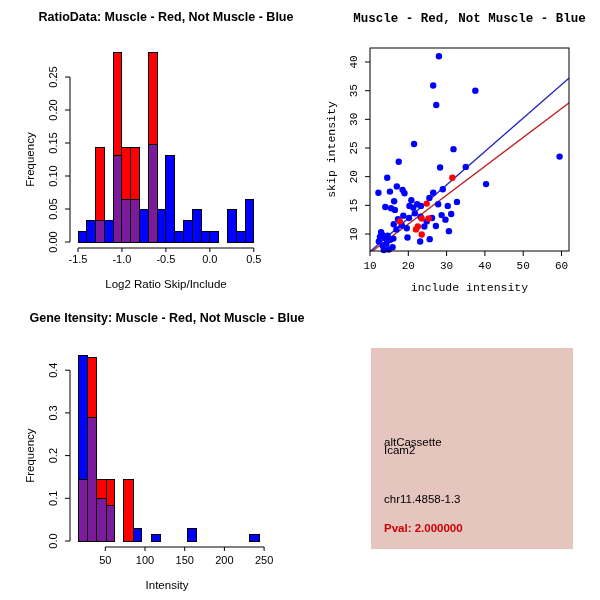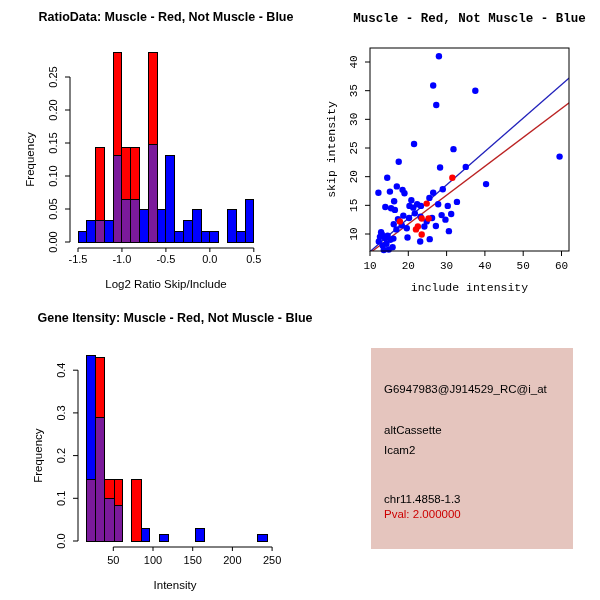--- a/index.html
+++ b/index.html
@@ -1,21 +1,21 @@
 <!DOCTYPE html>
 <html><head>
 <meta charset="utf-8">
 <style>
   html,body{margin:0;padding:0;background:#ffffff;}
   body{width:600px;height:600px;font-family:"Liberation Sans",sans-serif;}
   .canvas{position:relative;width:600px;height:600px;background:#fff;overflow:hidden;margin-left:20px;}
   .panel{position:absolute;width:300px;height:300px;}
   #p-hist1{left:0;top:0;}
   #p-scatter{left:300px;top:0;font-family:Liberation Mono, monospace;}
-  #p-hist2{left:8px;top:300px;}
+  #p-hist2{left:0;top:300px;}
   #p-info{left:300px;top:300px;}
   .infobox{position:absolute;left:51px;top:48px;width:202px;height:201px;}
   .infoline{position:absolute;left:13px;font-size:11.5px;color:#000;white-space:nowrap;}
   .infoline.pval{color:#cc0000;}
   svg{display:block;}
   svg text{fill:#000000;}
   rect.bar{shape-rendering:crispEdges;}
 </style>
 </head>
 <body>
@@ -229,20 +229,19 @@
         <text x="37" y="155.6" font-size="11" text-anchor="middle" transform="rotate(-90 37 155.6)">0.2</text>
         <line x1="45" y1="112.9" x2="50" y2="112.9" stroke="#000"></line>
         <text x="37" y="112.9" font-size="11" text-anchor="middle" transform="rotate(-90 37 112.9)">0.3</text>
         <line x1="45" y1="70.19999999999999" x2="50" y2="70.19999999999999" stroke="#000"></line>
         <text x="37" y="70.19999999999999" font-size="11" text-anchor="middle" transform="rotate(-90 37 70.19999999999999)">0.4</text>
         <text x="14" y="155.6" font-size="11.5" text-anchor="middle" transform="rotate(-90 14 155.6)">Frequency</text>
       </svg>
     </div>
   <div class="panel" id="p-info">
     <div class="infobox" id="infobox" style="background: rgb(229, 197, 190);">
-      <div class="infoline" style="top:35px">G6947983@J914529_RC@i_at</div>
-      <div class="infoline" style="top:76px">altCassette</div>
+      <div class="infoline" style="top:88px">altCassette</div>
       <div class="infoline" style="top:96px">Icam2</div>
       <div class="infoline" style="top:145px">chr11.4858-1.3</div>
-      <div class="infoline pval" style="top: 160px; color: rgb(204, 0, 0);">Pval: 2.000000</div>
+      <div class="infoline pval" style="top: 174px; color: rgb(204, 0, 0); font-weight: bold;">Pval: 2.000000</div>
     </div>
   </div>
 </div>
 
 </body></html>

